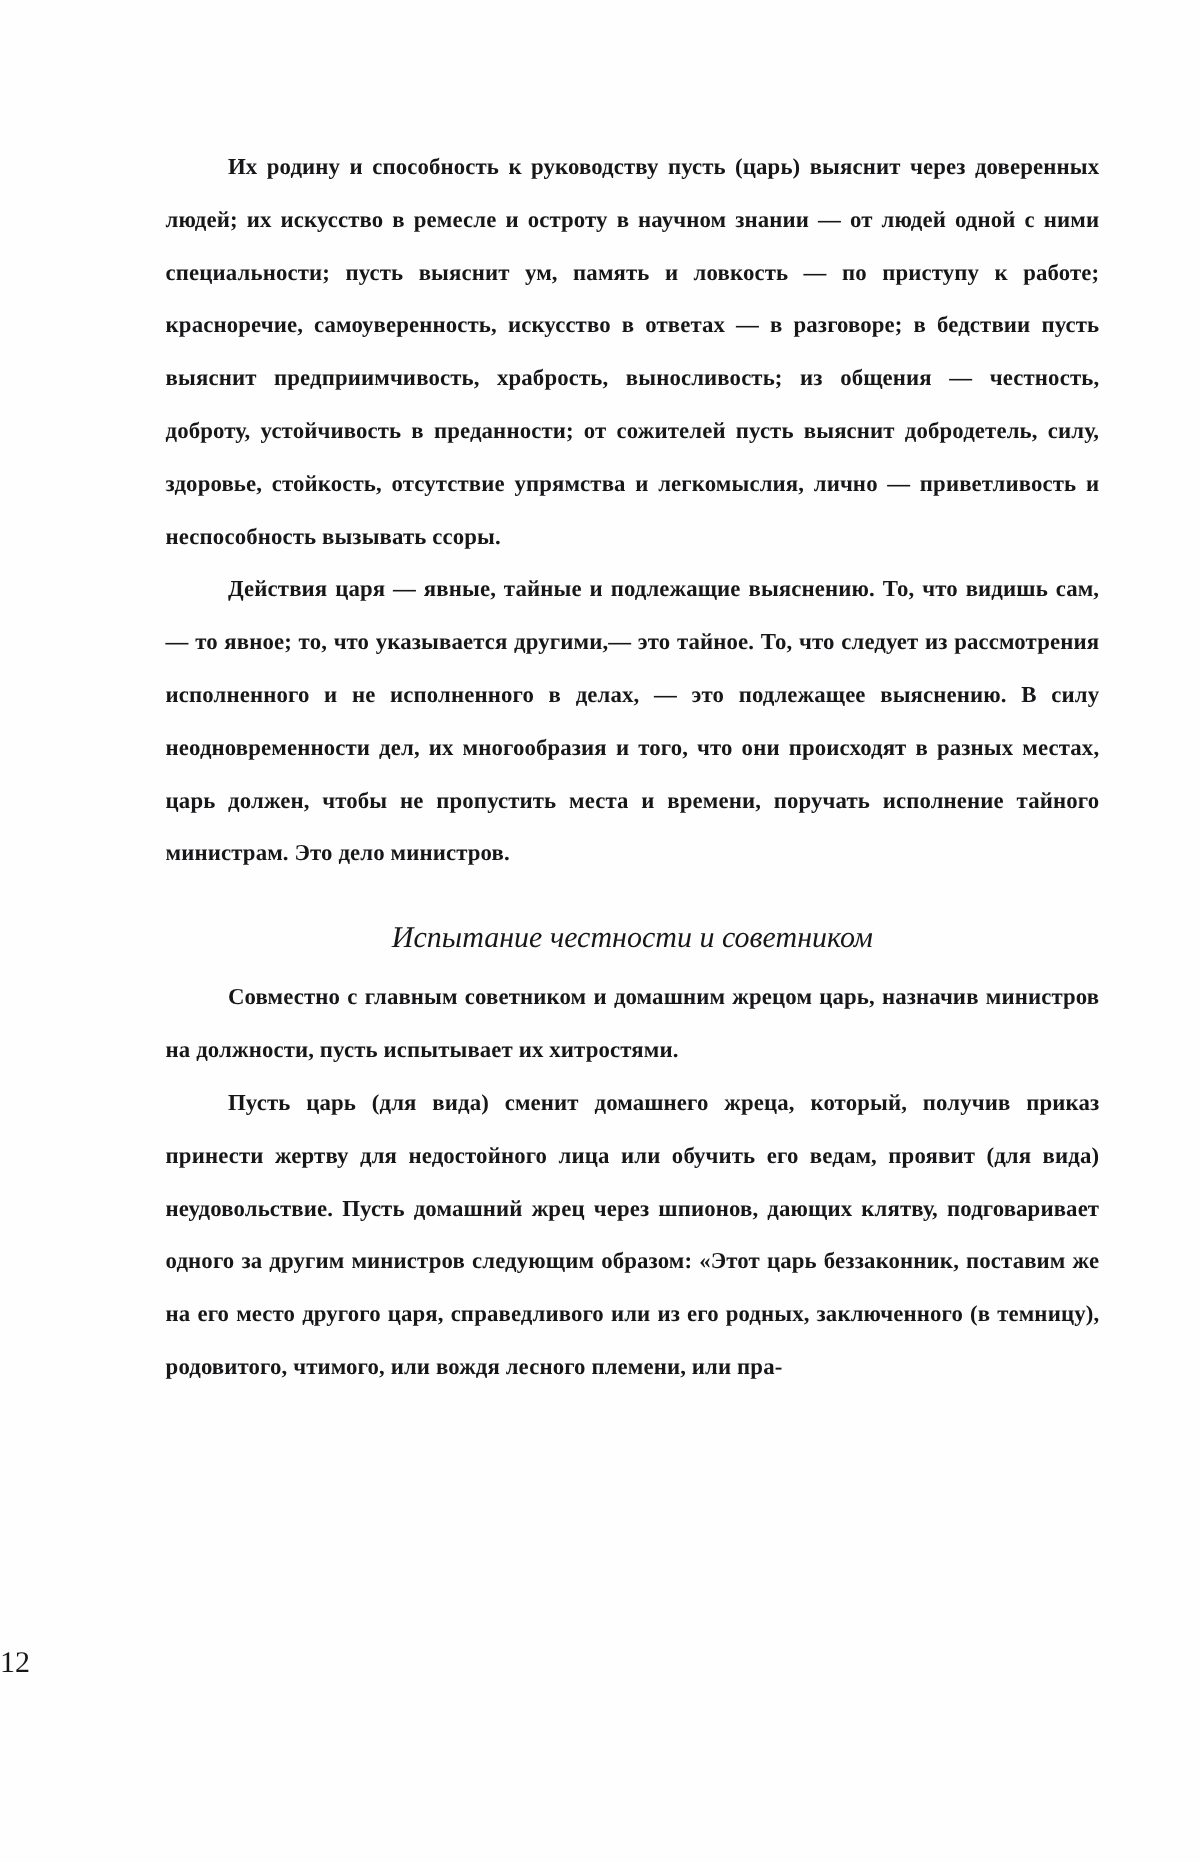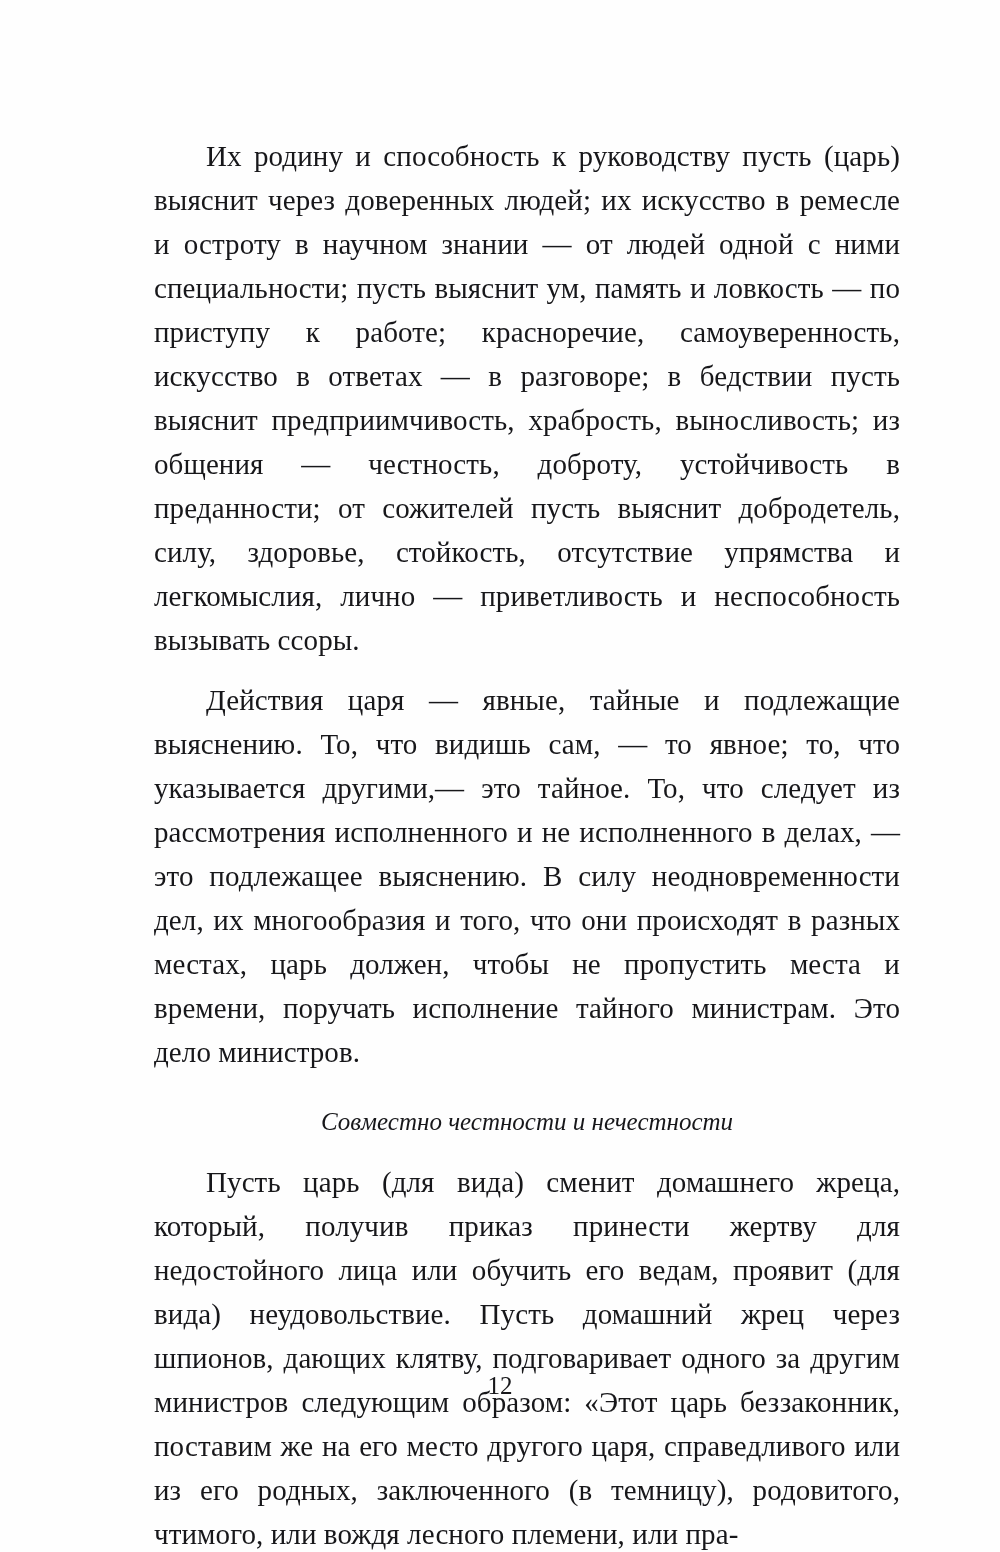--- a/index.html
+++ b/index.html
@@ -23,64 +23,66 @@
     height: 1552px;
     background: #fefefe;
   }
   .text-column {
     position: absolute;
     left: 138px;
     top: 118px;
     width: 778px;
   }
   p.para {
-    margin: 16px;
-    font-size: 29px;
+    margin: 0;
+    font-size: 19px;
     line-height: 44px;
     text-align: justify;
     text-indent: 52px;
     letter-spacing: 0.1px;
     color: #17171a;
+    font-weight: bold;
   }
   .section-heading {
     margin: 26px 0 6px 0;
     font-size: 25px;
     line-height: 44px;
     font-style: italic;
     text-align: center;
     color: #17171a;
   }
   .section-heading .line {
     display: block;
   }
   .page-number {
     position: absolute;
     left: 0;
     top: 1372px;
     width: 1000px;
-    text-align: center;
+    text-align: left;
     font-size: 25px;
     color: #17171a;
   }
 </style>
 </head>
 <body>
 
 <div class="page">
 
   <div class="text-column">
 
     <p class="para">Их родину и способность к руководству пусть (царь) выяснит через доверенных людей; их искусство в ремесле и остроту в научном знании — от людей одной с ними специальности; пусть выяснит ум, память и ловкость — по приступу к работе; красноречие, самоуверенность, искусство в ответах — в разговоре; в бедствии пусть выяснит предприимчивость, храбрость, выносливость; из общения — честность, доброту, устойчивость в преданности; от сожителей пусть выяснит добродетель, силу, здоровье, стойкость, отсутствие упрямства и легкомыслия, лично — приветливость и неспособность вызывать ссоры.</p>
 
     <p class="para">Действия царя — явные, тайные и подлежащие выяснению. То, что видишь сам, — то явное; то, что указывается другими,— это тайное. То, что следует из рассмотрения исполненного и не исполненного в делах, — это подлежащее выяснению. В силу неодновременности дел, их многообразия и того, что они происходят в разных местах, царь должен, чтобы не пропустить места и времени, поручать исполнение тайного министрам. Это дело министров.</p>
 
     <div class="section-heading">
-      <span class="line">Совместно честности и нечестности</span>
+      <span class="line">Испытание честности и советником</span>
     </div>
 
+    <p class="para">Совместно с главным советником и домашним жрецом царь, назначив министров на должности, пусть испытывает их хитростями.</p>
 
     <p class="para">Пусть царь (для вида) сменит домашнего жреца, который, получив приказ принести жертву для недостойного лица или обучить его ведам, проявит (для вида) неудовольствие. Пусть домашний жрец через шпионов, дающих клятву, подговаривает одного за другим министров следующим образом: «Этот царь беззаконник, поставим же на его место другого царя, справедливого или из его родных, заключенного (в темницу), родовитого, чтимого, или вождя лесного племени, или пра-</p>
 
   </div>
 
   <div class="page-number">12</div>
 
 </div>
 
 </body></html>

